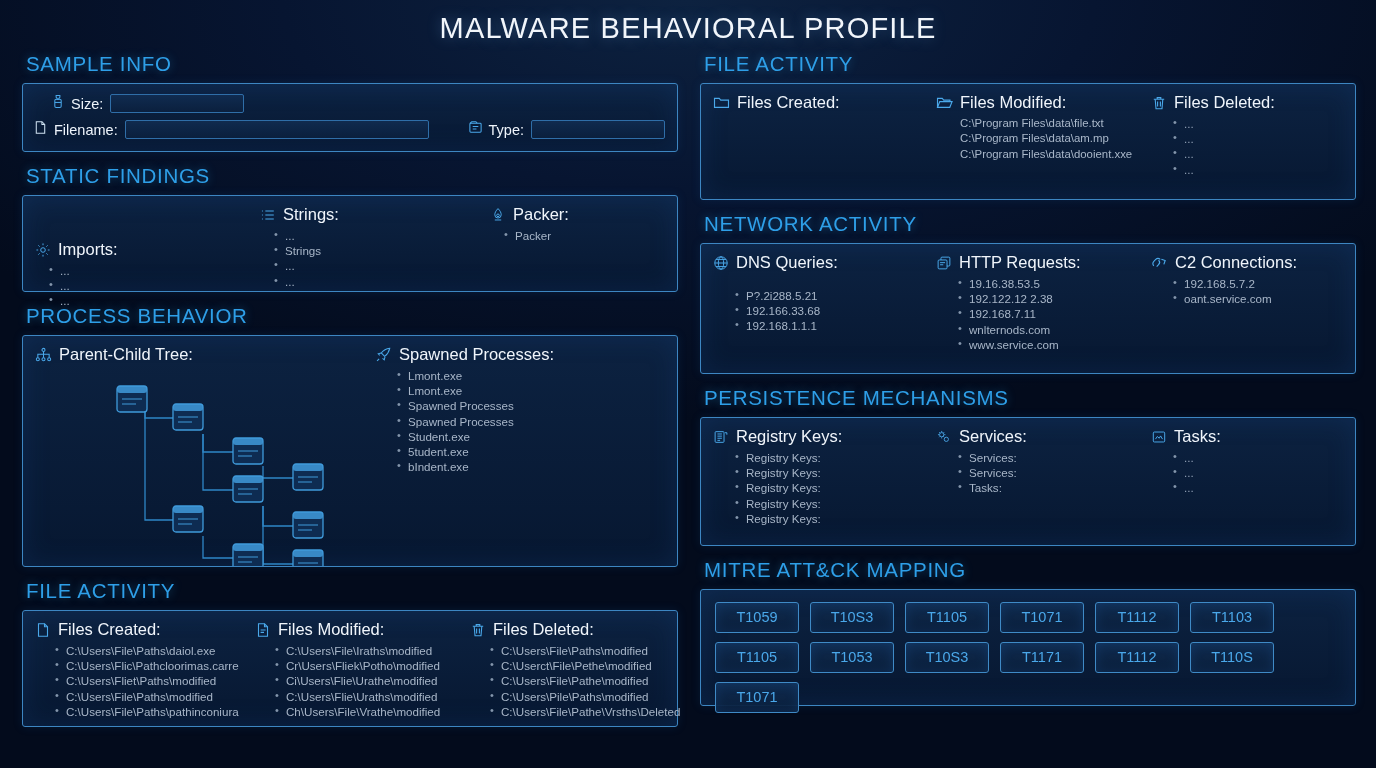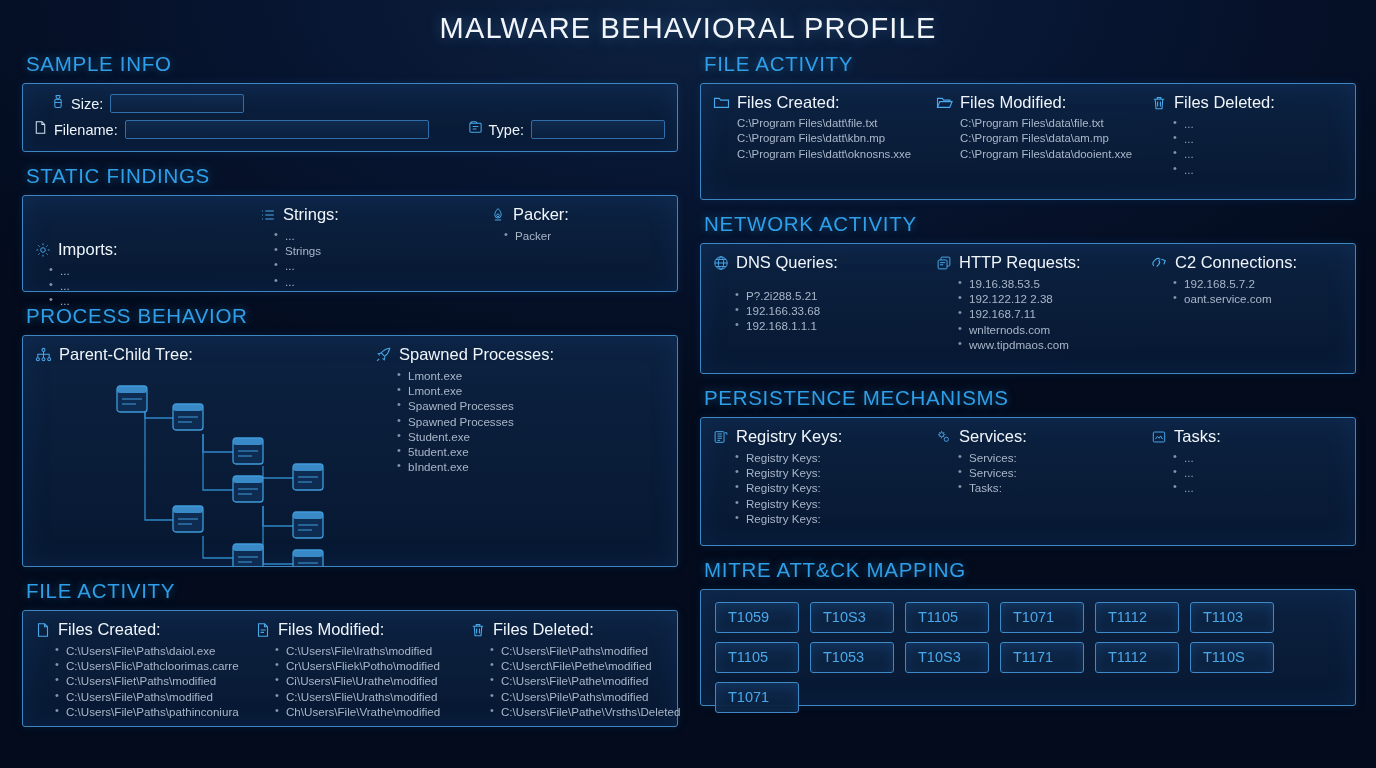--- a/index.html
+++ b/index.html
@@ -80,21 +80,21 @@
   }
   ul.dim li { color: #93a2b6; }
 
   
   .tree-wrap { position: relative; height: 198px; }
   .tree-svg { position: absolute; left: 0; top: 0; }
 
   
   .chips { display: flex; flex-wrap: wrap; gap: 9px 11px; padding: 3px 2px 4px 2px; }
   .chip {
-    min-width: 84px; 
+    min-width: 84px; text-align: center;
     border: 1.3px solid #3f8ac6; border-radius: 3px;
     background: linear-gradient(180deg, rgba(16,45,82,.9), rgba(10,30,58,.95));
     color: #4aa8ea; font-size: 14.5px; padding: 6px 12px 7px 12px;
     box-shadow: inset 0 0 12px rgba(30,100,175,.25);
   }
   .spacer-12 { height: 12px; }
 </style>
 </head>
 <body>
 
@@ -375,25 +375,20 @@
       <div class="cols">
         <div class="colitem" style="width:223px;">
           <div class="ghead">
             <span class="ico">
               <svg width="17" height="15" viewBox="0 0 18 15" fill="none" stroke="#4aa8ea" stroke-width="1.2">
                 <path d="M1.6 12.6V3.2h5l1.6 1.8h8.2v7.6z"></path>
               </svg>
             </span>
             <span>Files Created:</span>
           </div>
-          <ul class="plain">
-            <li>C:\Program Files\datt\file.txt</li>
-            <li>C:\Program Files\datt\kbn.mp</li>
-            <li>C:\Program Files\datt\oknosns.xxe</li>
-          </ul>
         </div>
         <div class="colitem" style="width:215px;">
           <div class="ghead">
             <span class="ico">
               <svg width="17" height="15" viewBox="0 0 18 15" fill="none" stroke="#4aa8ea" stroke-width="1.2">
                 <path d="M1.6 12.6V3.2h5l1.6 1.8h6.6v2"></path>
                 <path d="M1.6 12.6 4 6.6h13l-2.4 6z"></path>
               </svg>
             </span>
             <span>Files Modified:</span>
@@ -456,21 +451,21 @@
                 <path d="M4.6 8.6h5.6M4.6 11h3.6"></path>
               </svg>
             </span>
             <span>HTTP Requests:</span>
           </div>
           <ul class="blist" style="margin-left:22px;">
             <li>19.16.38.53.5</li>
             <li>192.122.12 2.38</li>
             <li>192.168.7.11</li>
             <li>wnlternods.com</li>
-            <li>www.tipdmaos.com</li>
+            <li>www.service.com</li>
           </ul>
         </div>
         <div class="colitem">
           <div class="ghead">
             <span class="ico">
               <svg width="17" height="16" viewBox="0 0 18 16" fill="none" stroke="#4aa8ea" stroke-width="1.2">
                 <path d="M3 11c-1.4-1.4-1.4-3.4 0-4.8l2-2c1.4-1.4 3.4-1.4 4.8 0"></path>
                 <path d="M8 5c1.4 1.4 1.4 3.4 0 4.8l-2 2"></path>
                 <path d="M11 4l4 1.4-1.4 4"></path>
               </svg>

